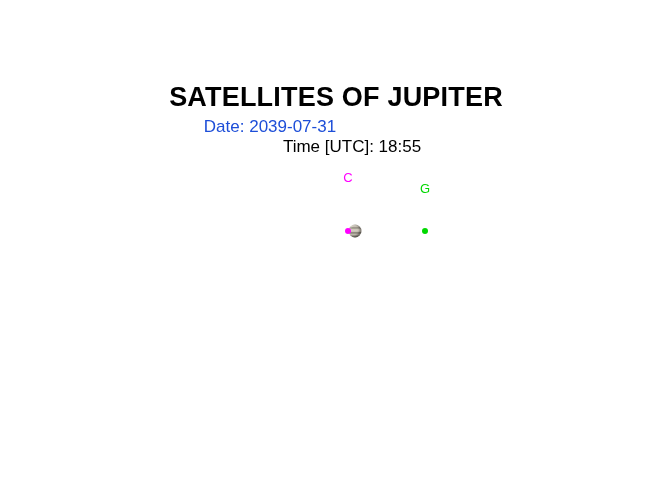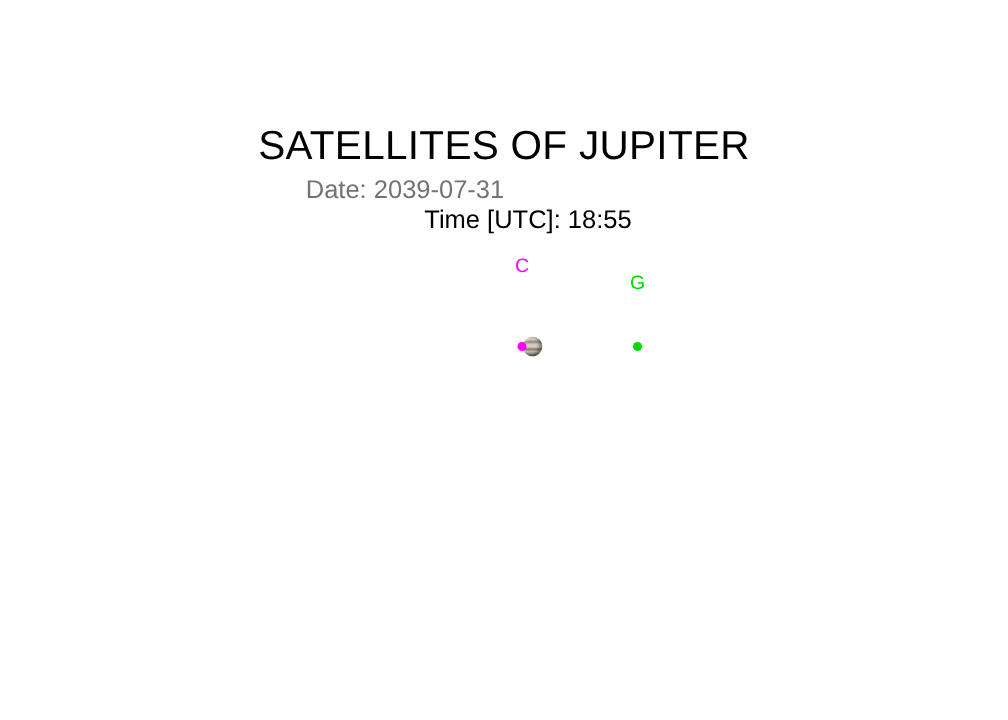--- a/index.html
+++ b/index.html
@@ -30,33 +30,33 @@
     text-align: center;
     pointer-events: none;
   }
   #chart-title {
     position: absolute;
     left: 0;
     top: 84px;
     width: 672px;
     font-size: 27px;
     line-height: 27px;
-    font-weight: normal;
+    font-weight: bold;
     color: #000000;
     letter-spacing: 0.2px;
     white-space: nowrap;
   }
   #date-line {
     position: absolute;
     left: 0;
     top: 118px;
     width: 540px;
     font-size: 17px;
     line-height: 18px;
-    color: #737373;
+    color: #1d4ed8;
     white-space: nowrap;
   }
   #time-line {
     position: absolute;
     left: 16px;
     top: 138px;
     width: 672px;
     font-size: 17px;
     line-height: 18px;
     color: #000000;

